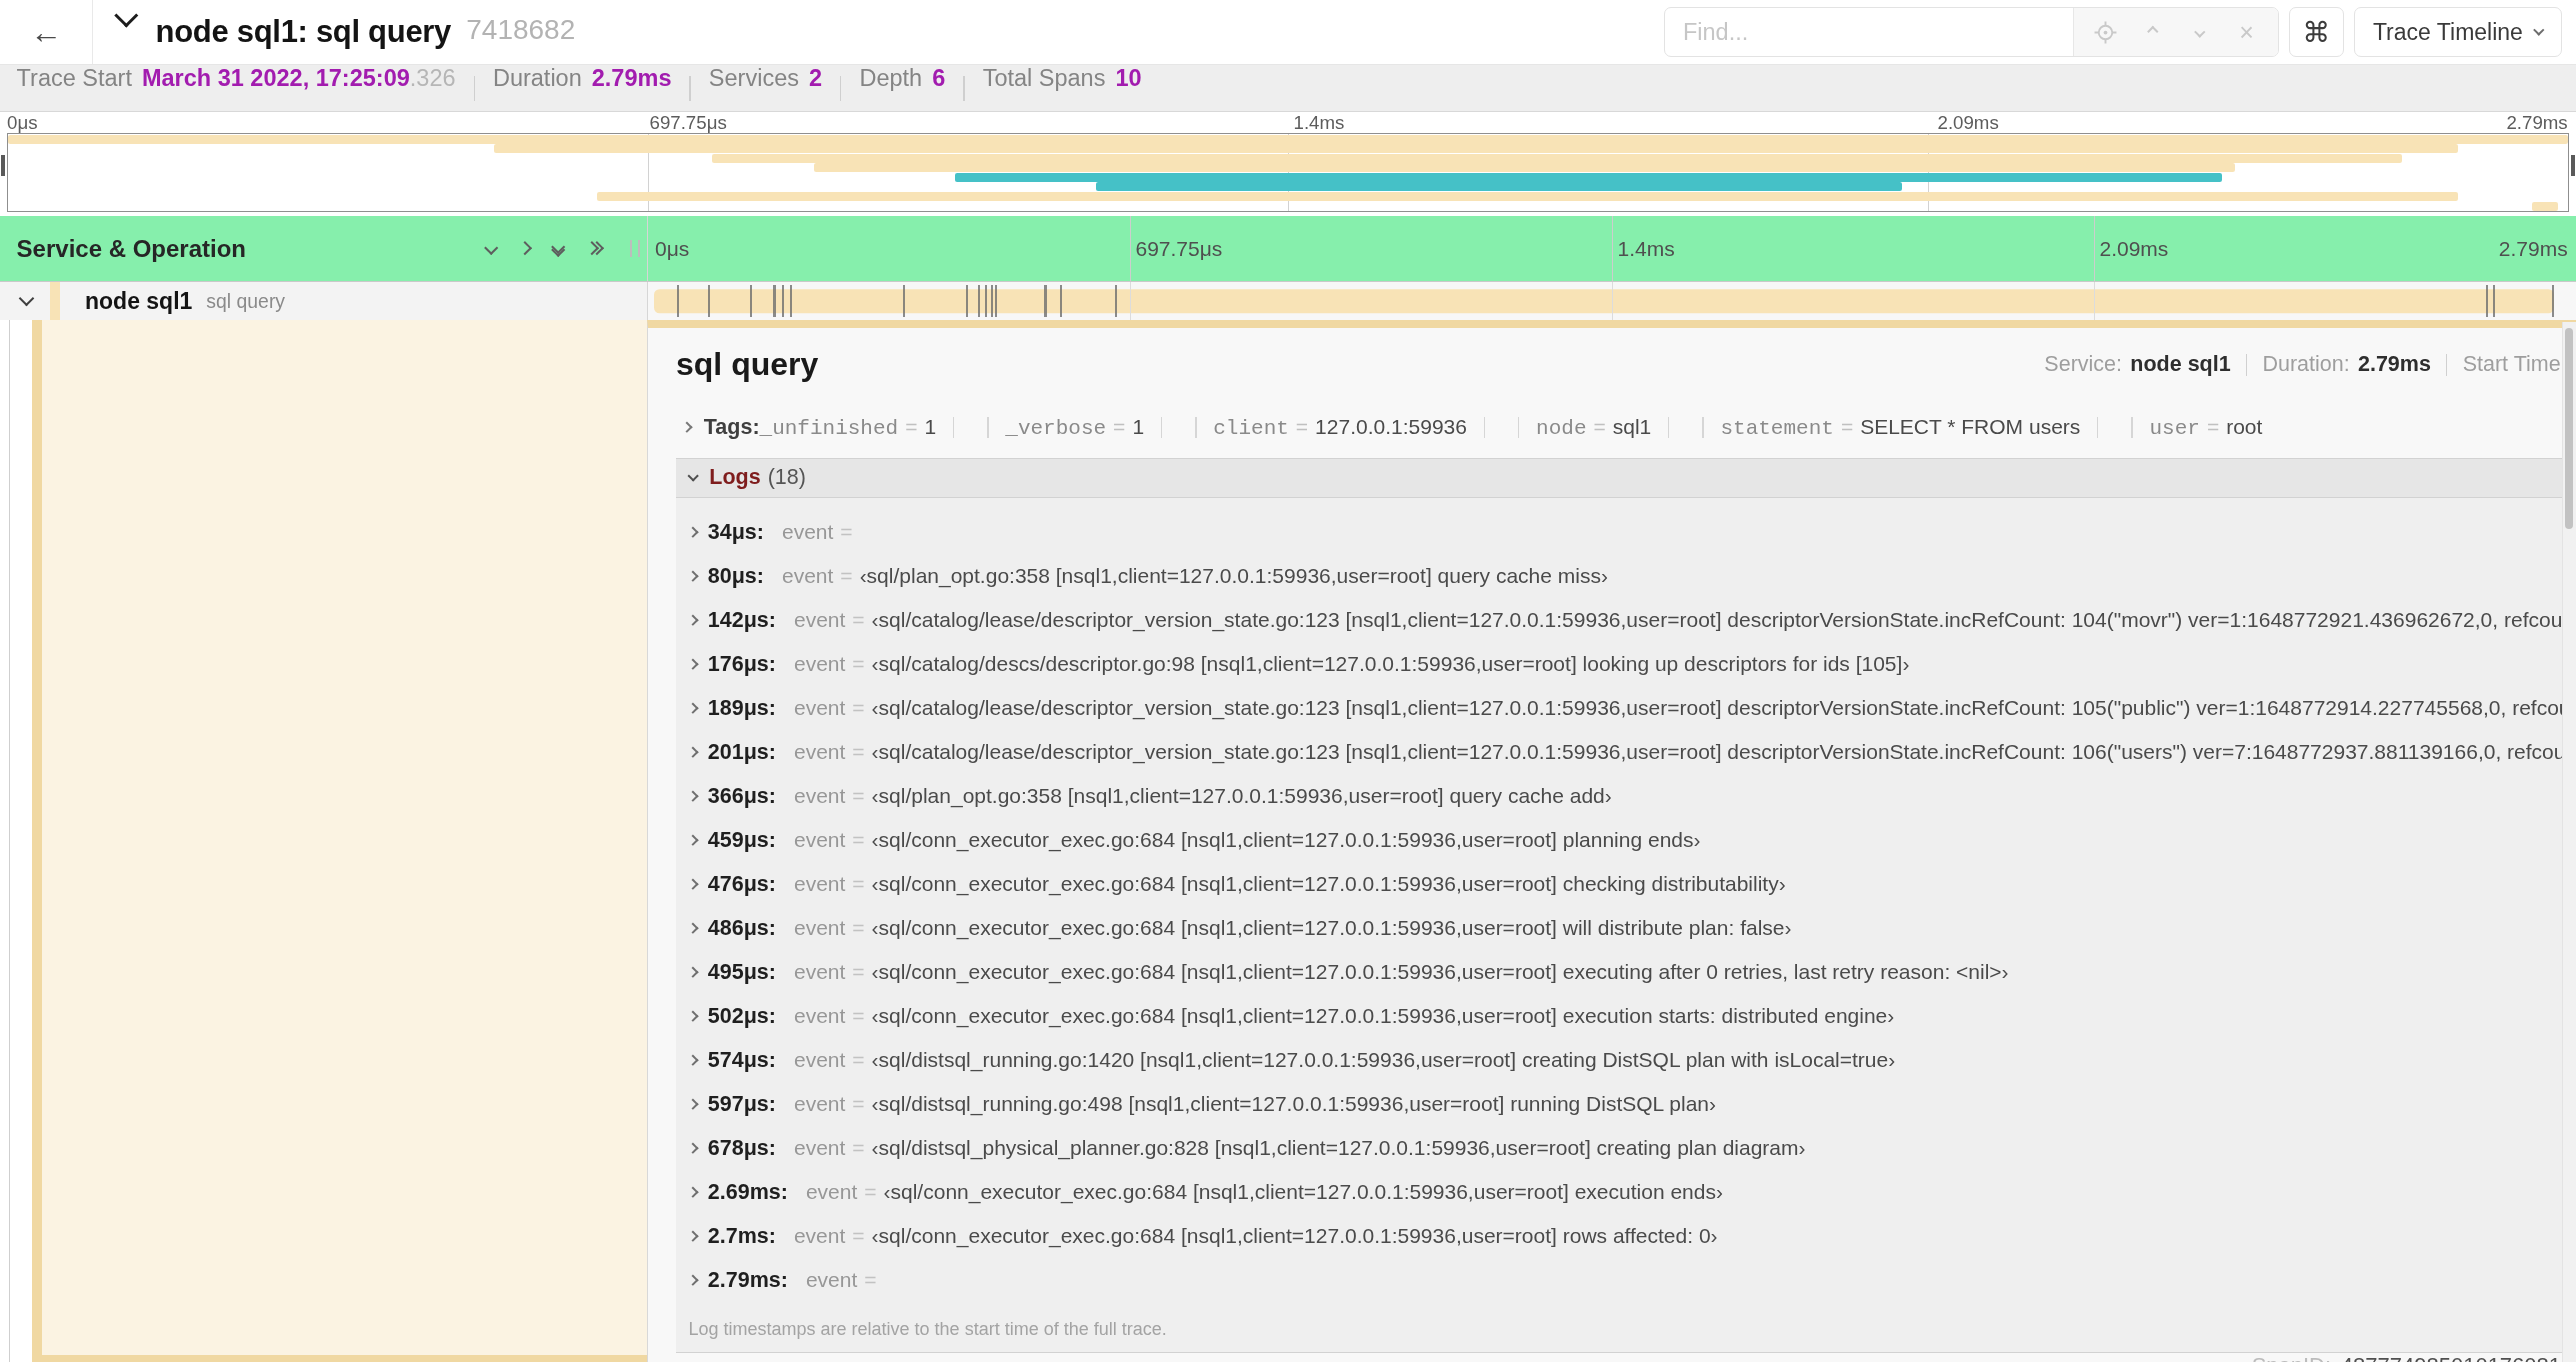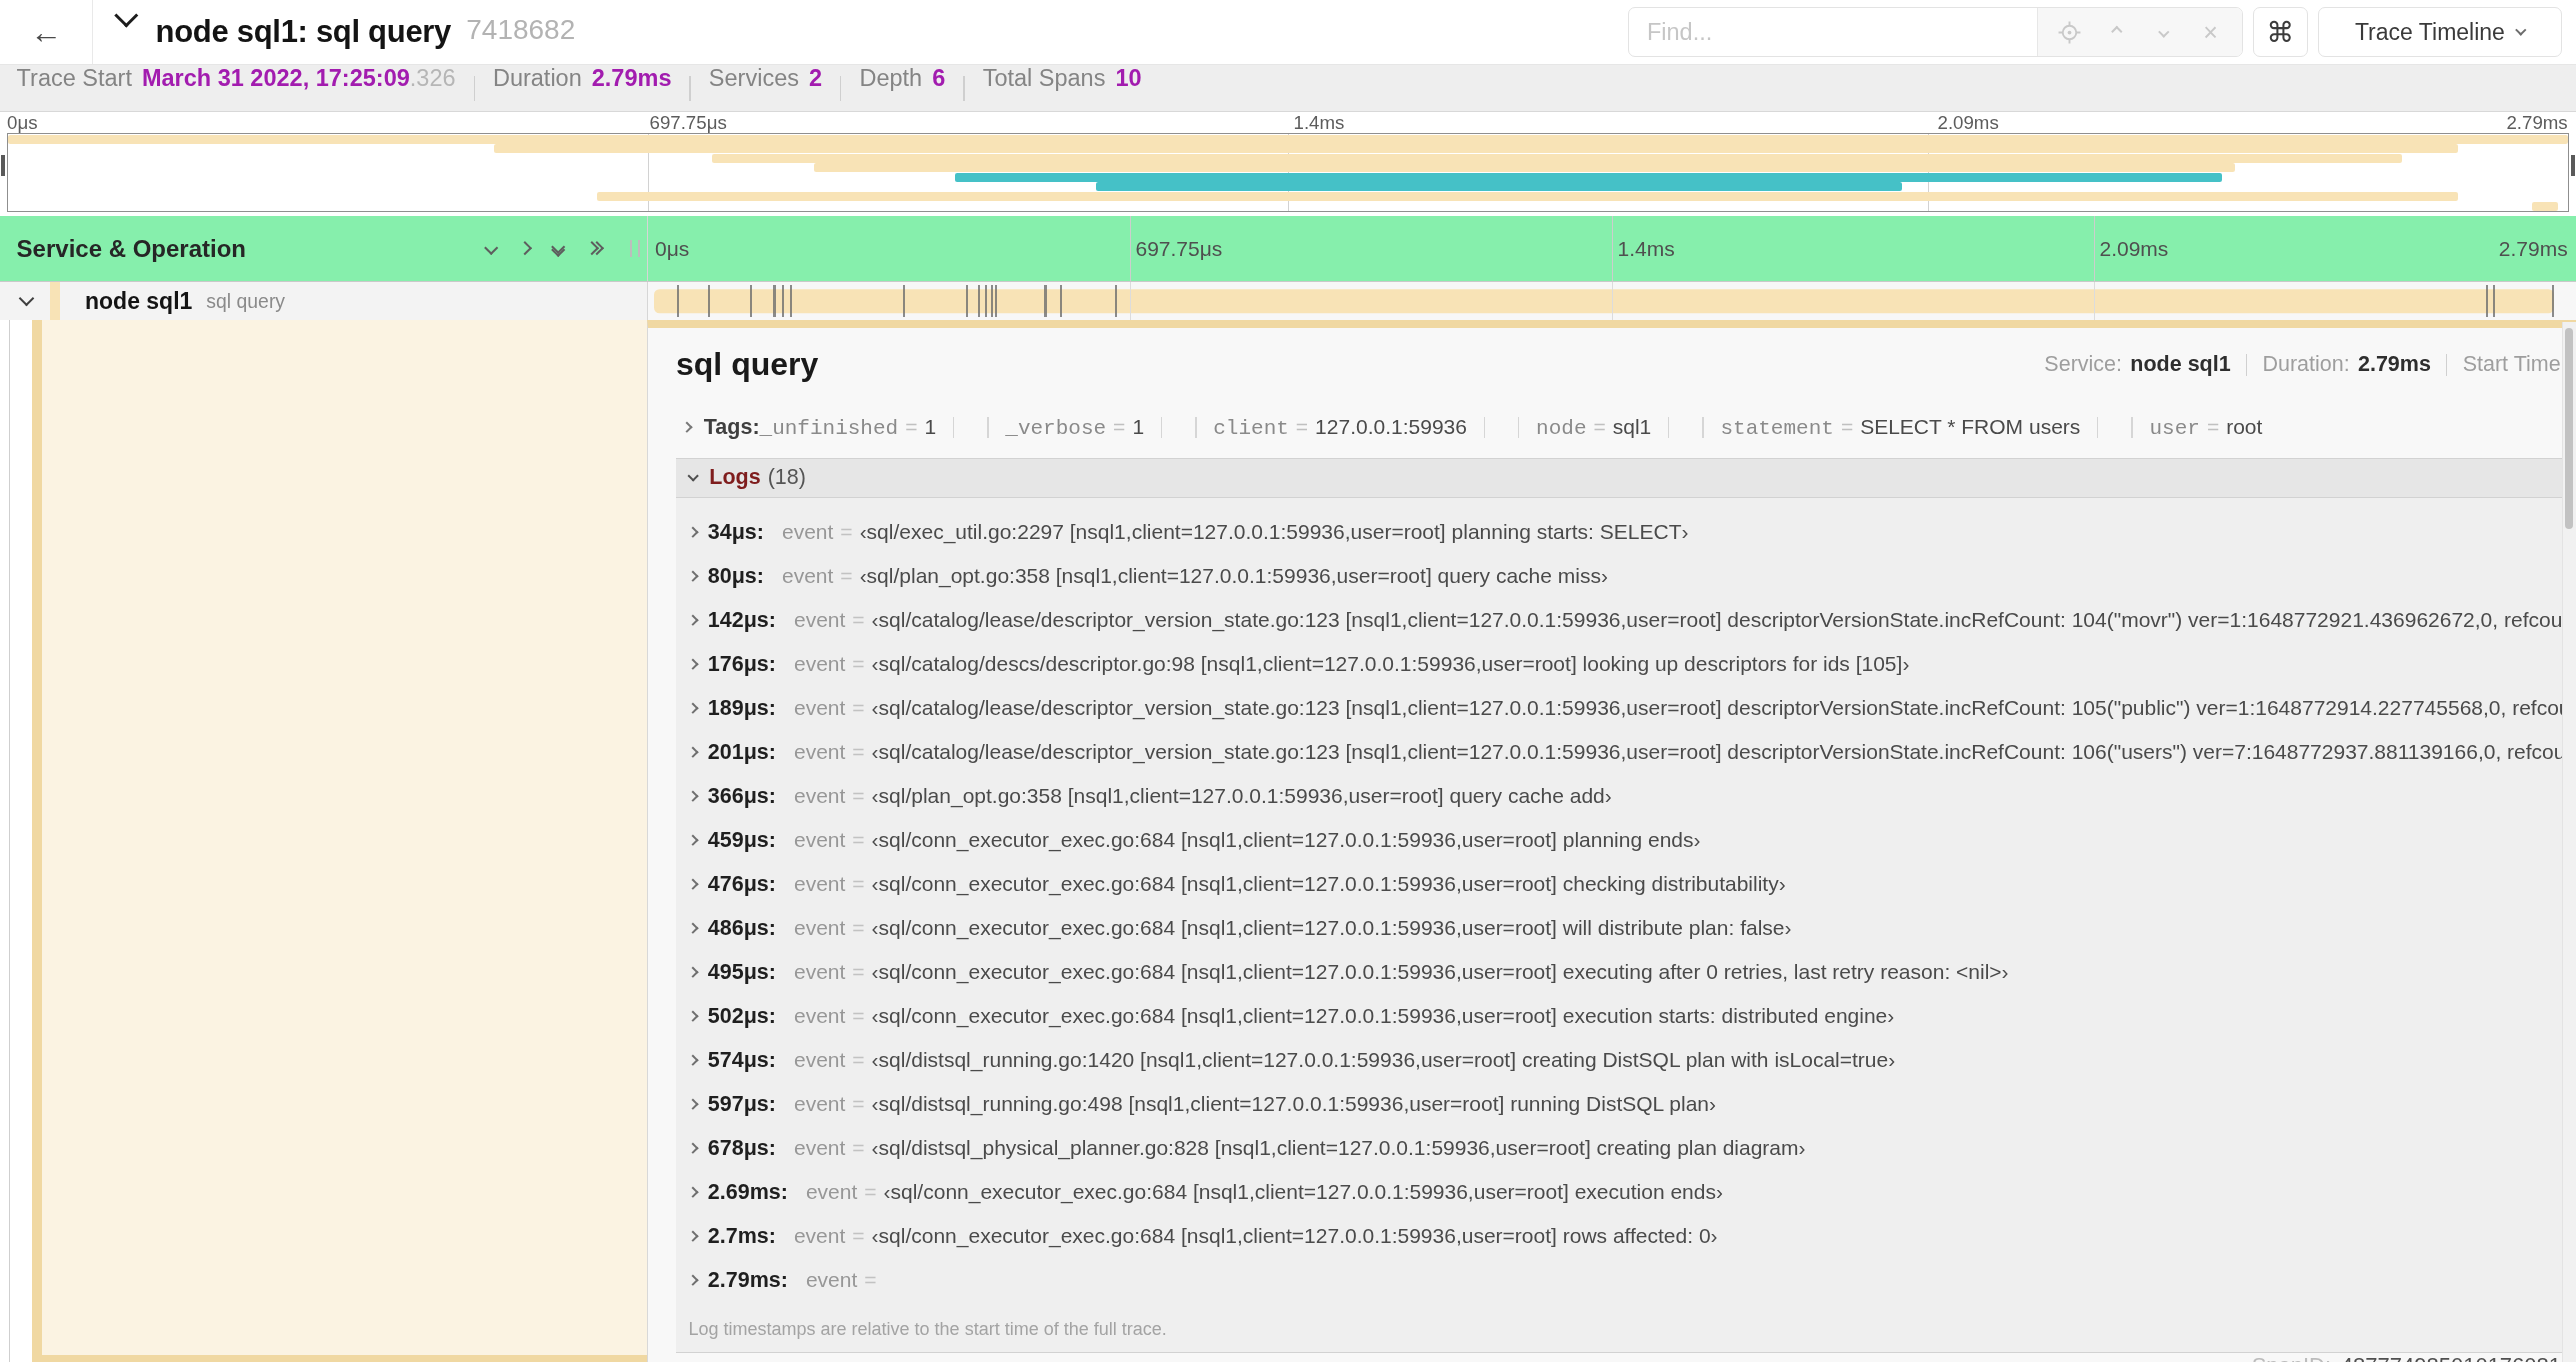--- a/index.html
+++ b/index.html
@@ -30,21 +30,21 @@
     display:flex; overflow:hidden; background:#fff; }
   .find-input{ flex:1; border:none; outline:none; font-size:23.5px; padding:0 18px;
     font-family:"Liberation Sans", sans-serif; color:#444; background:transparent; }
   .find-input::placeholder{ color:#c6c6c6; }
   .find-tools{ width:205px; background:#f7f7f7; border-left:1.4px solid #e7e7e7;
     display:flex; align-items:center; justify-content:space-evenly; color:#c9c9c9; }
   .tool{ display:inline-flex; align-items:center; justify-content:center; width:32px; height:32px; font-size:25px; }
   .cmd-btn{ width:55px; height:50px; border:1.4px solid #e3e3e3; border-radius:7px; background:#fff;
     font-size:28px; color:#3c3c3c; cursor:pointer; font-family:"DejaVu Sans", sans-serif;}
   .view-btn{ height:50px; border:1.4px solid #e3e3e3; border-radius:7px; background:#fff;
-    display:flex; align-items:center; gap:12.5px; padding:0 36px; font-size:23px; color:#3a3a3a; cursor:pointer;
+    display:flex; align-items:center; gap:12.5px; padding:0 18px; font-size:23px; color:#3a3a3a; cursor:pointer;
     font-family:"Liberation Sans", sans-serif;}
   .view-btn .chev{ color:#6d6d6d; margin-top:-4.2px;}
   
   .infobar{ height:47px; flex:0 0 47px; background:#eeeeee; border-bottom:1.4px solid #d8d8d8;
     display:flex; align-items:flex-start; padding-left:16.6px; font-size:23.5px; }
   .info-item{ display:inline-flex; align-items:baseline; }
   .info-label{ color:#848484; }
   .info-value{ color:#a21caf; font-weight:bold; margin-left:10px; }
   .info-muted{ color:#b6b6b6; }
   .info-sep{ width:1.4px; height:25px; background:#cfcfcf; margin:0 18px; align-self:center;}
@@ -369,21 +369,20 @@
           <span class="chev down tiny"></span>
           <span class="logs-title">Logs</span>
           <span class="logs-count">(18)</span>
         </div>
         <div class="logs-body" id="logs-body">
             <div class="log-row">
               <span class="chev right tiny"></span>
               <span class="lt">34μs:</span>
               <span class="lk">event</span>
               <span class="leq">=</span>
-              <span class="lv">‹sql/exec_util.go:2297 [nsql1,client=127.0.0.1:59936,user=root] planning starts: SELECT›</span>
             </div>
             <div class="log-row">
               <span class="chev right tiny"></span>
               <span class="lt">80μs:</span>
               <span class="lk">event</span>
               <span class="leq">=</span>
               <span class="lv">‹sql/plan_opt.go:358 [nsql1,client=127.0.0.1:59936,user=root] query cache miss›</span>
             </div>
             <div class="log-row">
               <span class="chev right tiny"></span>

